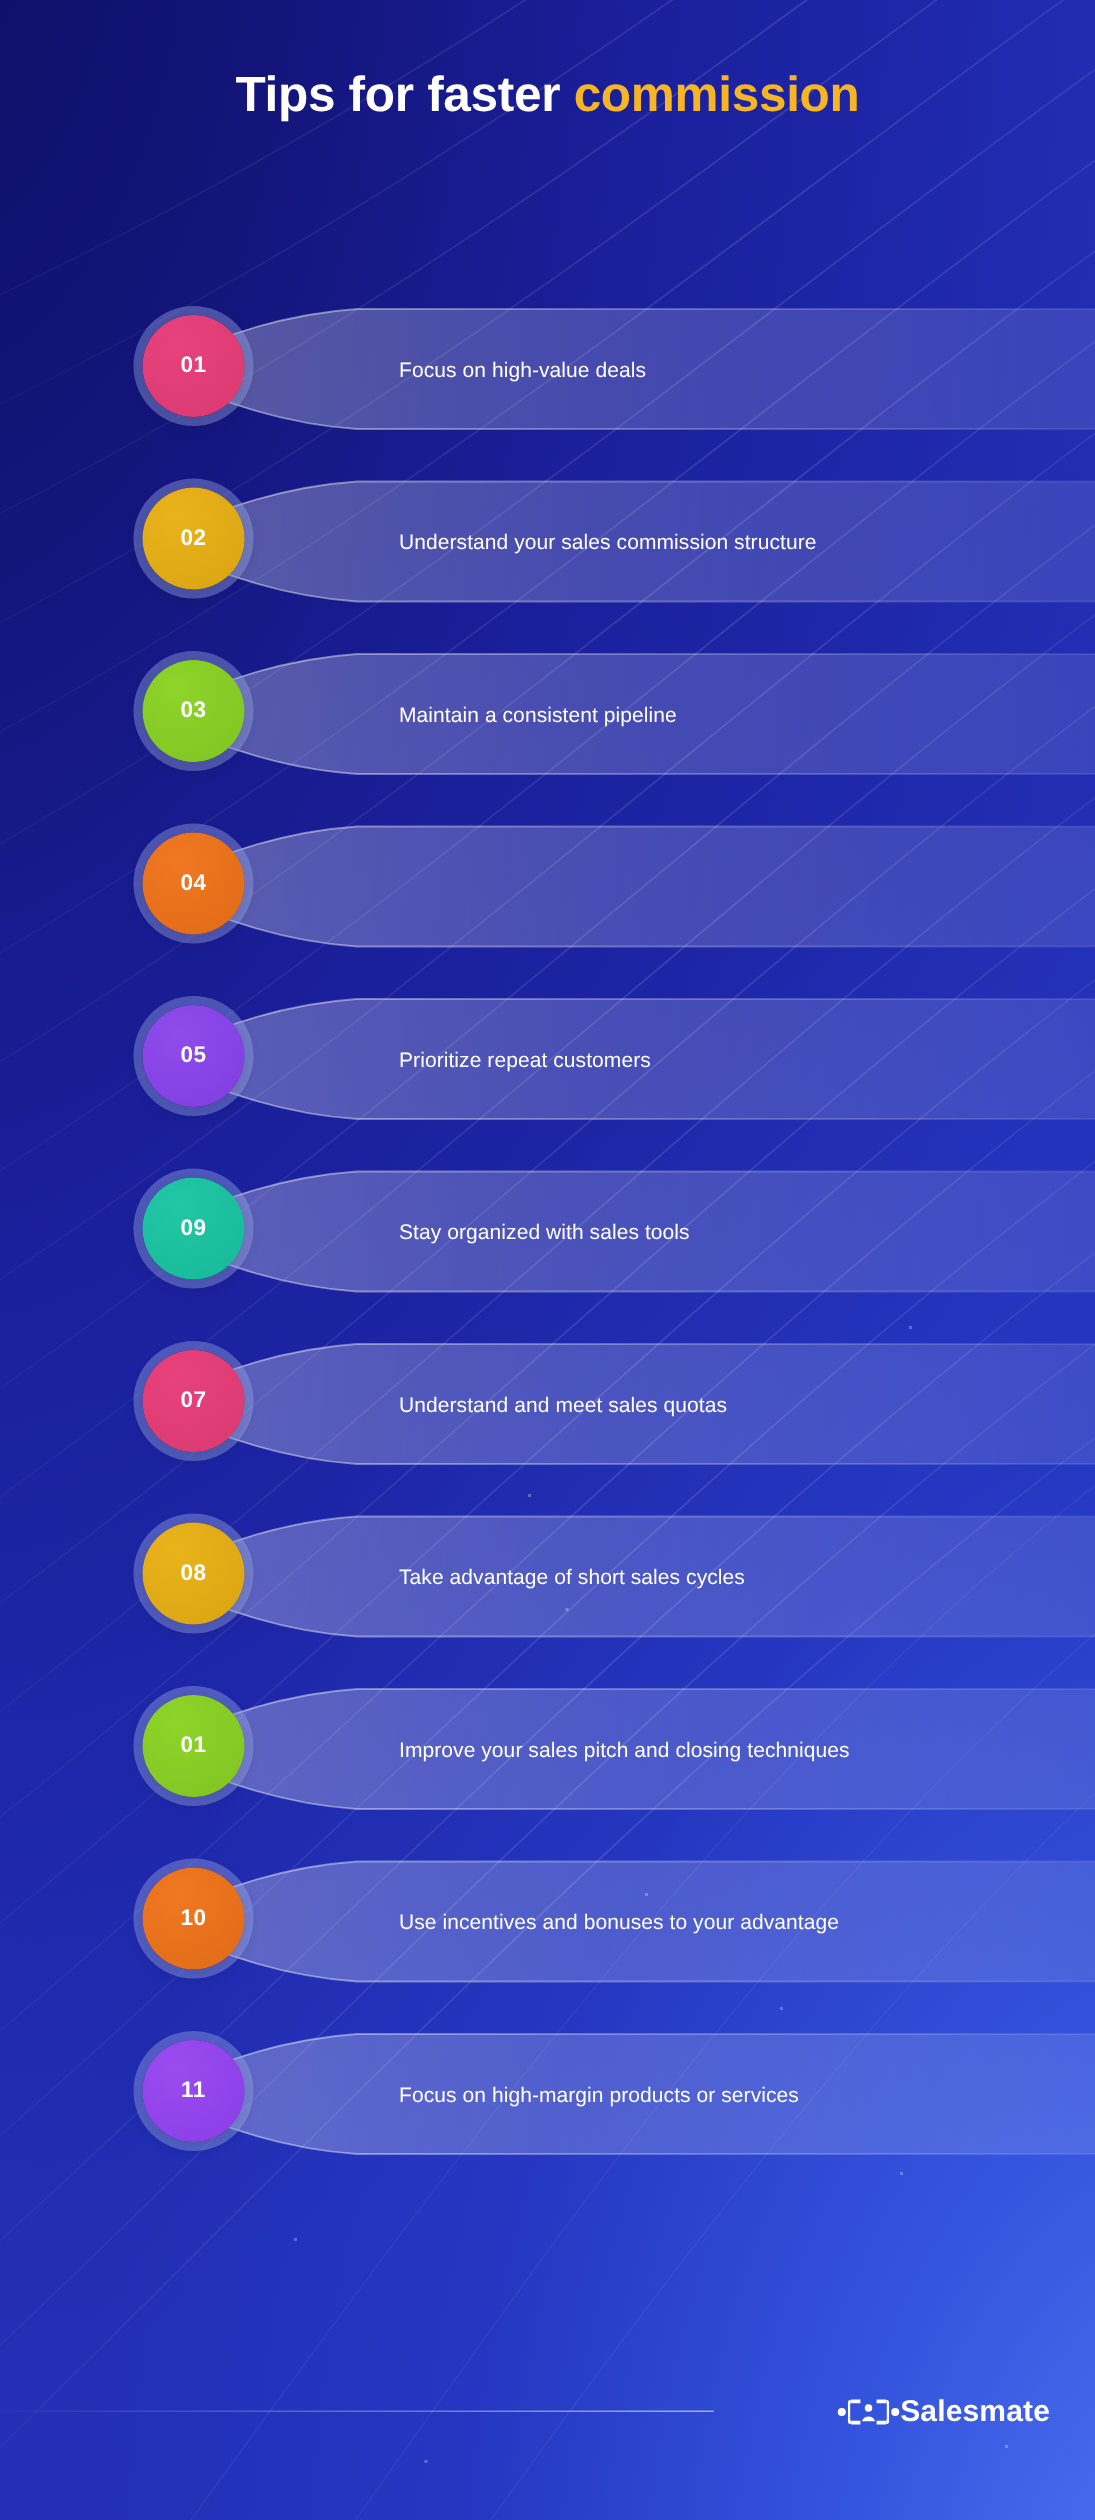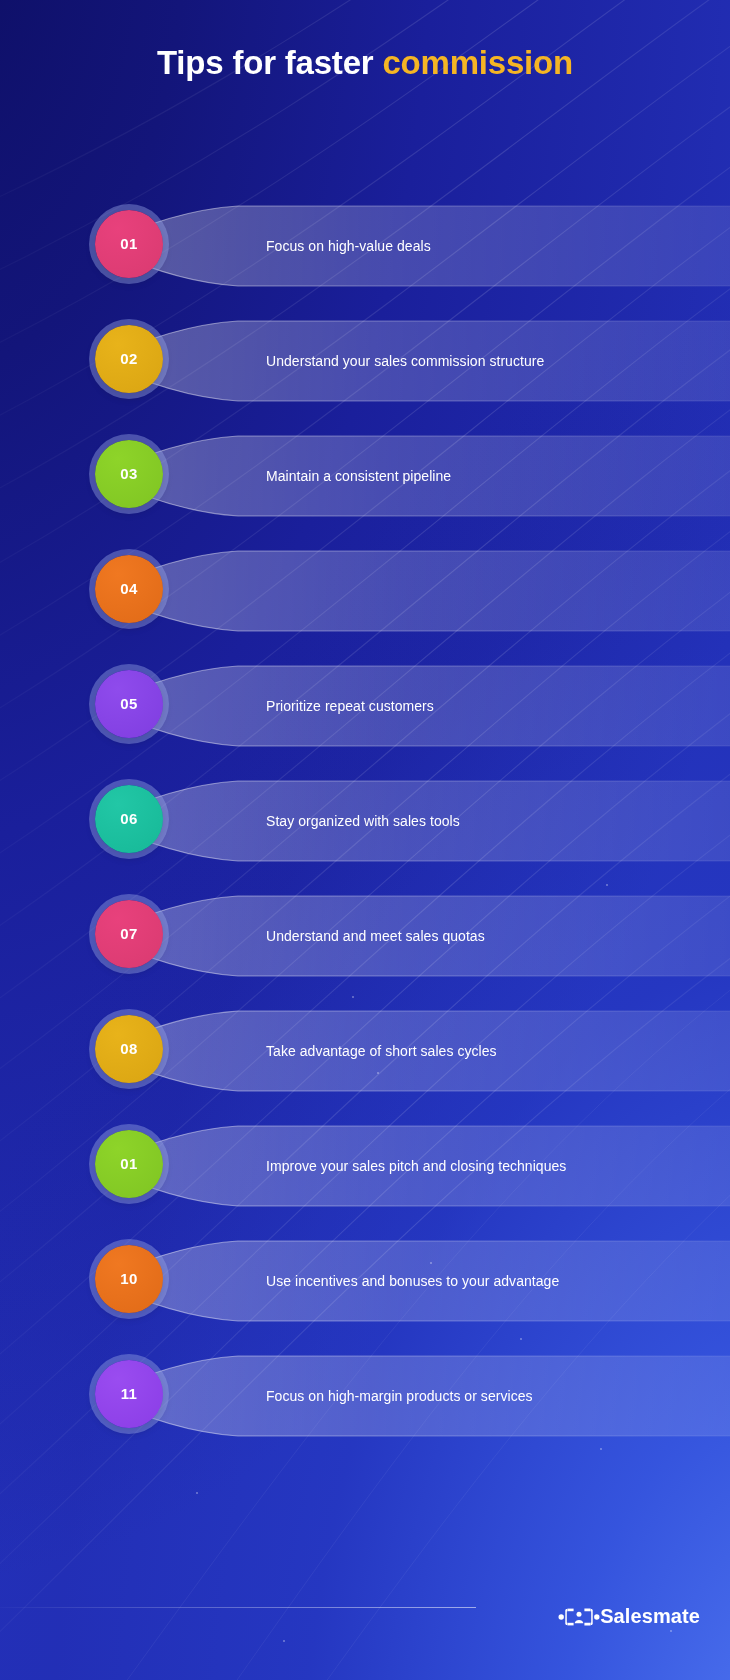--- a/index.html
+++ b/index.html
@@ -56,21 +56,21 @@
   }
 
   
   .footer{position:absolute;left:0;bottom:52px;width:730px;height:40px;}
   .fline{
     position:absolute;left:0;top:19px;width:476px;height:1.4px;
     background:linear-gradient(90deg,rgba(255,255,255,0.02),rgba(255,255,255,0.55));
   }
   .logo{
     position:absolute;right:30px;top:0;height:40px;
-    display:flex;align-items:flex-end;gap:0;
+    display:flex;align-items:center;gap:0;
   }
   .logo-mark{width:42px;height:22px;}
   .logo-text{color:#ffffff;font-size:20px;font-weight:600;letter-spacing:0.1px;}
 </style>
 </head>
 <body>
 
 <div id="poster">
 
   <div class="tex">
@@ -255,21 +255,21 @@
               <linearGradient id="bs5" x1="0" y1="0" x2="1" y2="0">
                 <stop offset="0%" stop-color="#ffffff" stop-opacity="0.50"></stop>
                 <stop offset="60%" stop-color="#ffffff" stop-opacity="0.22"></stop>
                 <stop offset="100%" stop-color="#ffffff" stop-opacity="0.06"></stop>
               </linearGradient>
             </defs>
             <path d="M 12,50 C 40,36 90,14 150,10 L 690,10 L 690,90 L 150,90 C 90,86 40,64 12,50 Z" fill="url(#bg5)" stroke="url(#bs5)" stroke-width="1.2"></path>
           </svg>
         </div>
         <div class="badge" style="background: radial-gradient(circle at 34% 28%, rgb(34, 199, 166), rgb(22, 184, 151));">
-          <span>06</span>
+          <span>09</span>
         </div>
         <div class="label">Stay organized with sales tools</div>
       </div>
       <div class="row">
         <div class="bubble">
           <svg viewBox="0 0 700 100" preserveAspectRatio="none">
             <defs>
               <linearGradient id="bg6" x1="0" y1="0" x2="1" y2="0">
                 <stop offset="0%" stop-color="#ffffff" stop-opacity="0.30"></stop>
                 <stop offset="45%" stop-color="#ffffff" stop-opacity="0.19"></stop>

